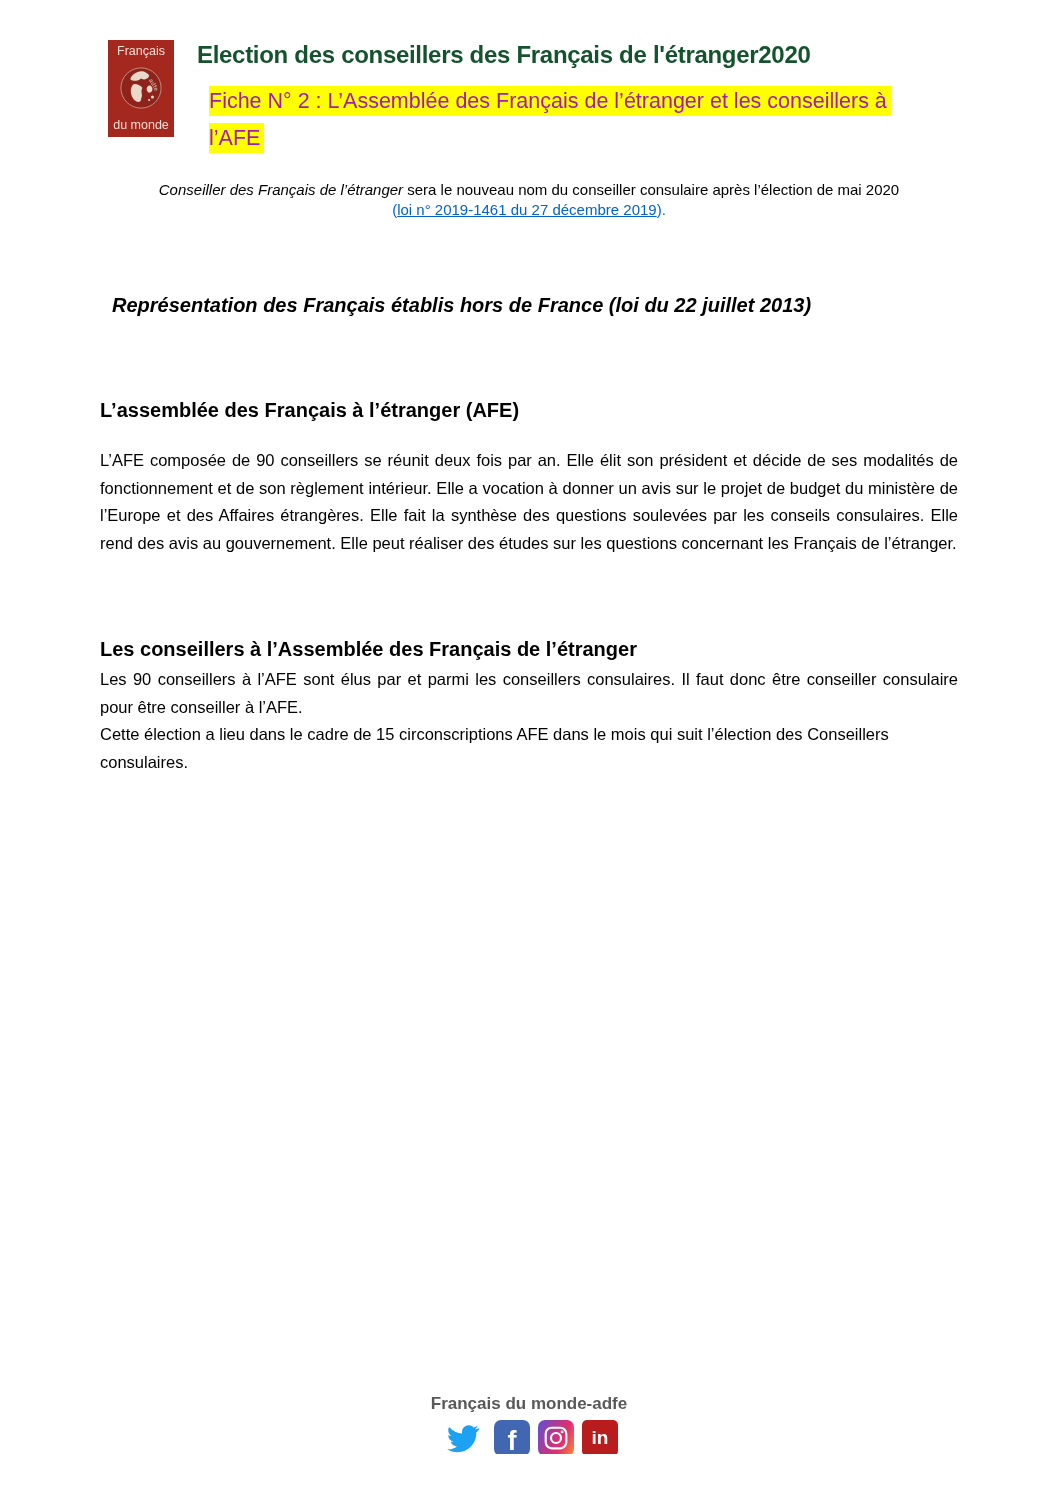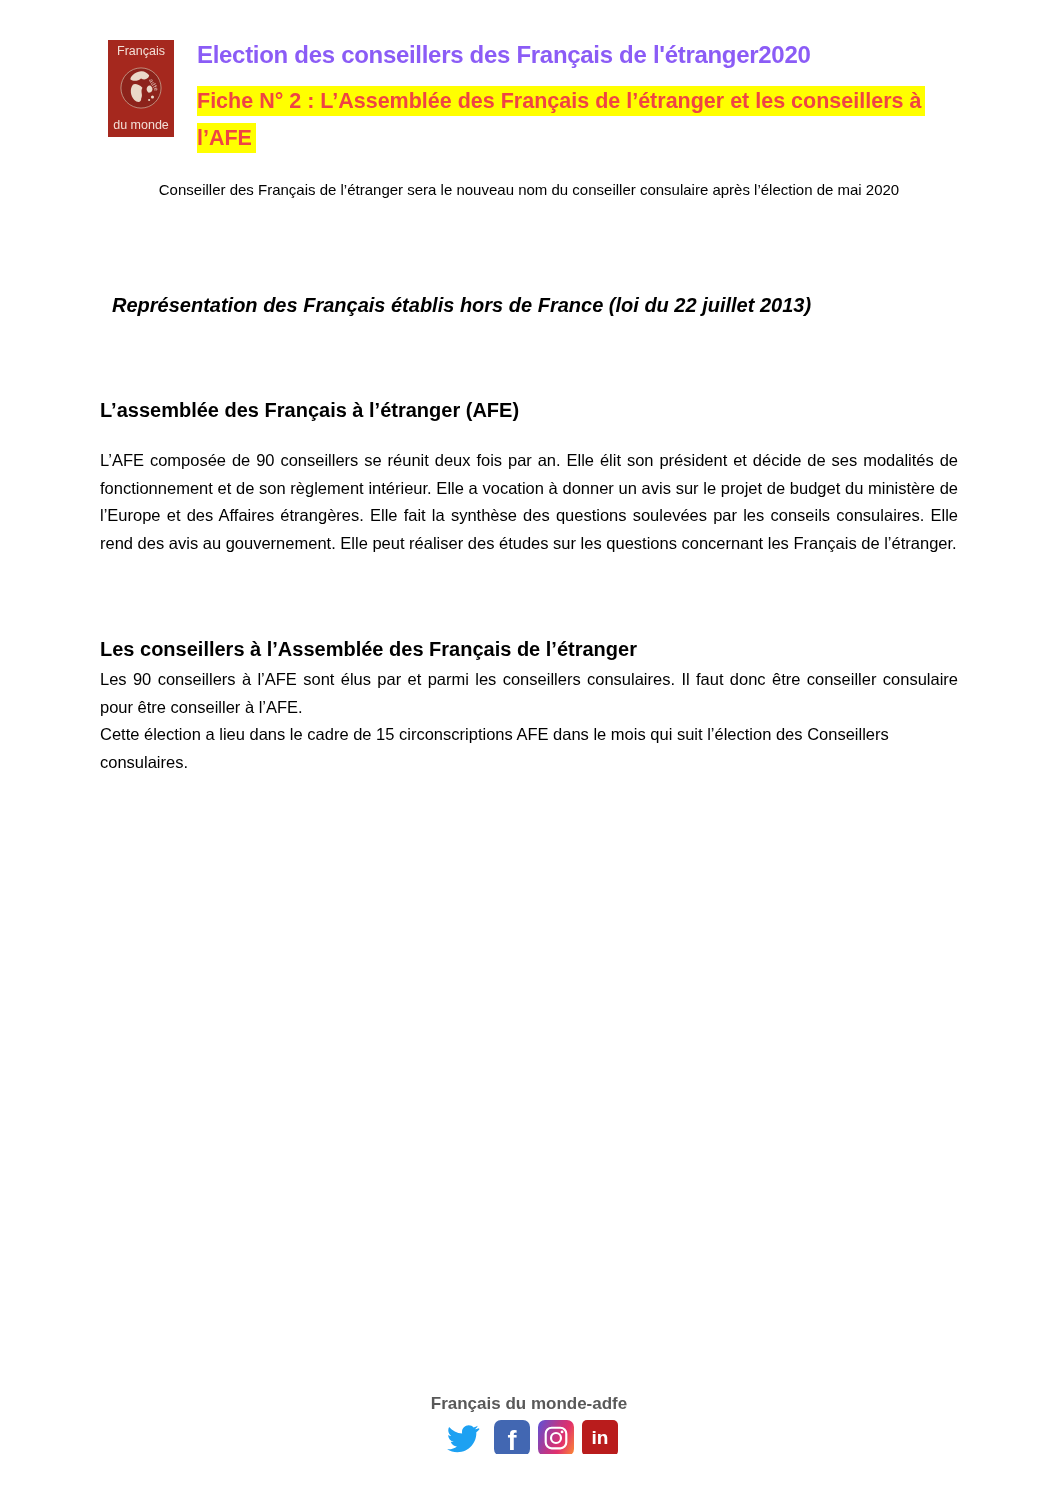--- a/index.html
+++ b/index.html
@@ -47,48 +47,48 @@
     letter-spacing: 0.5px;
     opacity: 0.85;
   }
   .header-text { width: 726px; padding-top: 1px; }
   .doc-title {
     font-size: 24px;
     font-weight: bold;
     line-height: 1.2;
     margin: 0 0 13px 0;
     letter-spacing: -0.3px;
-    color: #8b5cf6;
+    color: #14532d;
   }
   .doc-subtitle {
     font-size: 21.5px;
-    font-weight: bold;
+    font-weight: normal;
     line-height: 1.75;
-    margin: 0;
-    color: #ef4444;
+    margin: 12px;
+    color: #a21caf;
   }
   .doc-subtitle .highlight {
     background: #FFFF00;
     padding: 3px 4px 3px 0;
     box-decoration-break: clone;
     -webkit-box-decoration-break: clone;
   }
 
   
   .note {
     position: absolute;
     top: 180px;
     left: 100px;
     width: 858px;
     text-align: center;
     font-size: 15px;
     line-height: 20px;
     color: #000;
   }
-  .note .lead-italic { }
+  .note .lead-italic { font-style: italic; }
   .note .link-line { display: block; }
   .note .paren { color: #0563C1; }
   .note a.doc-link {
     color: #0563C1;
     text-decoration: underline;
     cursor: pointer;
   }
 
   
   .intro-heading {
@@ -191,20 +191,21 @@
       <span>du monde</span>
     </div>
     <div class="header-text">
       <h1 class="doc-title">Election des conseillers des Français de l'étranger2020</h1>
       <h2 class="doc-subtitle"><span class="highlight">Fiche N° 2 : L’Assemblée des Français de l’étranger et les conseillers à l’AFE</span></h2>
     </div>
   </div>
 
   <div class="note">
     <span class="lead-italic">Conseiller des Français de l’étranger</span><span> sera le nouveau nom du conseiller consulaire après l’élection de mai 2020</span>
+    <span class="link-line"><span class="paren">(</span><a class="doc-link">loi n° 2019-1461 du 27 décembre 2019</a><span class="paren">).</span></span>
   </div>
 
   <div class="intro-heading">Représentation des Français établis hors de France (loi du 22 juillet 2013)</div>
 
   <div class="section-heading s1-heading">L’assemblée des Français à l’étranger (AFE)</div>
   <div class="body-text s1-body">L’AFE composée de 90 conseillers se réunit deux fois par an. Elle élit son président et décide de ses modalités de fonctionnement et de son règlement intérieur. Elle a vocation à donner un avis sur le projet de budget du ministère de l’Europe et des Affaires étrangères. Elle fait la synthèse des questions soulevées par les conseils consulaires. Elle rend des avis au gouvernement. Elle peut réaliser des études sur les questions concernant les Français de l’étranger.</div>
 
   <div class="section-heading s2-heading">Les conseillers à l’Assemblée des Français de l’étranger</div>
   <div class="body-text s2-body">
     <p class="justified">Les 90 conseillers à l’AFE sont élus par et parmi les conseillers consulaires. Il faut donc être conseiller consulaire pour être conseiller à l’AFE.</p>

